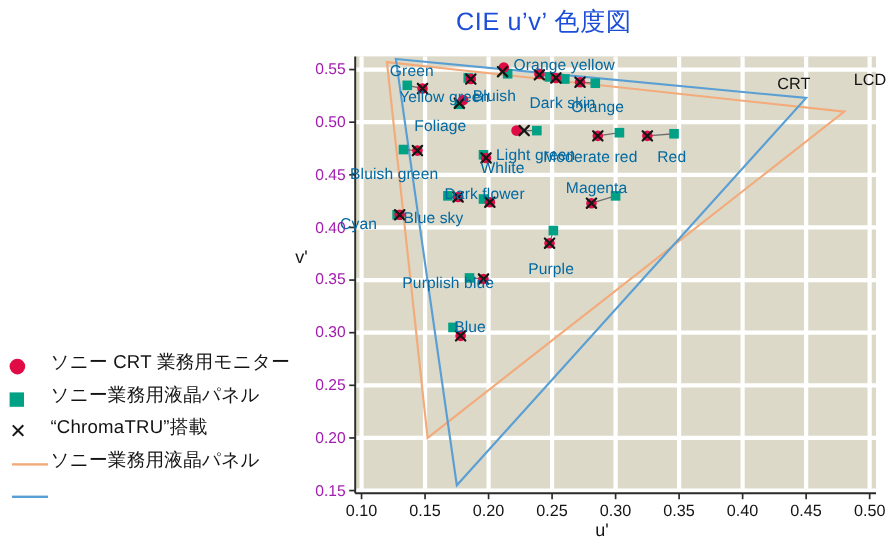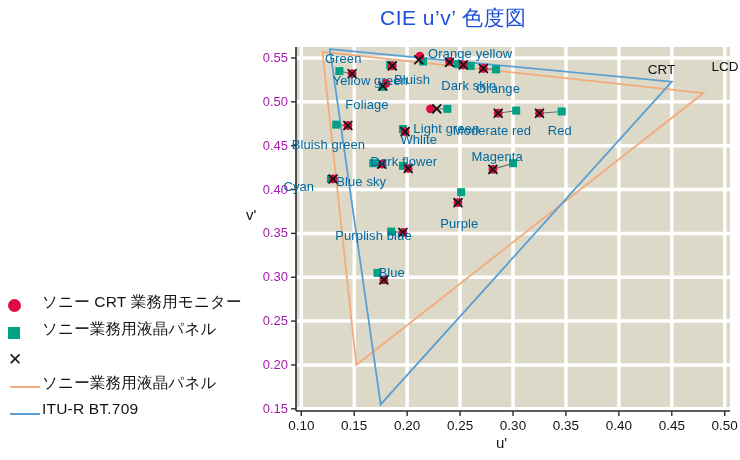--- a/index.html
+++ b/index.html
@@ -152,32 +152,32 @@
     <div class="legend-row">
       <span class="legend-mark">
           <span class="square-glyph"></span>
         </span>
       <span class="legend-label">ソニー業務用液晶パネル</span>
     </div>
     <div class="legend-row">
       <span class="legend-mark">
           <span class="x-glyph">✕</span>
         </span>
+      <span class="legend-label">“ChromaTRU”搭載</span>
     </div>
     <div class="legend-row">
       <span class="legend-mark line-mark">
           <span class="line-glyph orange"></span>
         </span>
       <span class="legend-label">ソニー業務用液晶パネル</span>
     </div>
     <div class="legend-row">
       <span class="legend-mark line-mark">
           <span class="line-glyph blue"></span>
         </span>
-      <span class="legend-label">ITU-R BT.709</span>
     </div>
   </div>
 
   <div id="plot-wrap">
     <svg id="plot-svg" width="740" height="460" style="position:absolute;left:0;top:0;">
         <rect x="296" y="47" width="434" height="364" fill="#dcd9c8"></rect>
         <g>
           <line x1="301.2926829268293" y1="47" x2="301.2926829268293" y2="411" stroke="#ffffff" stroke-width="3.5"></line>
           <line x1="354.2195121951219" y1="47" x2="354.2195121951219" y2="411" stroke="#ffffff" stroke-width="3.5"></line>
           <line x1="407.1463414634146" y1="47" x2="407.1463414634146" y2="411" stroke="#ffffff" stroke-width="3.5"></line>

